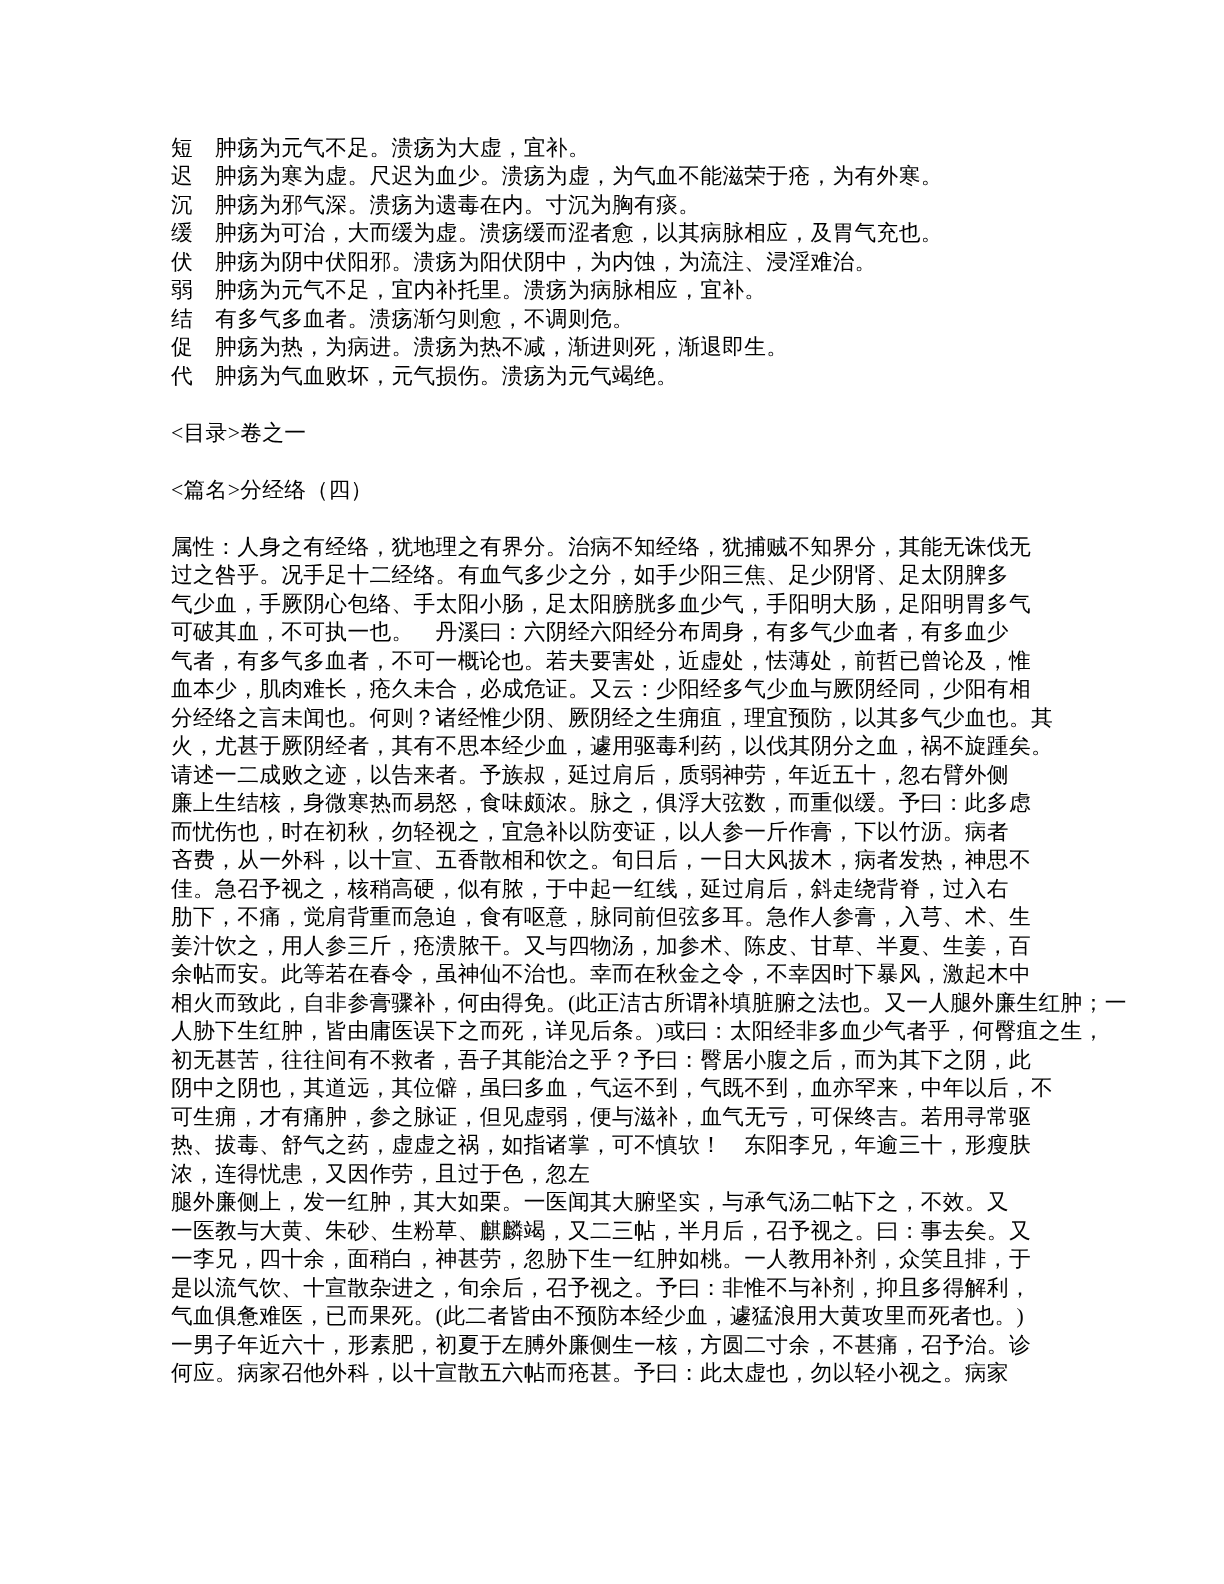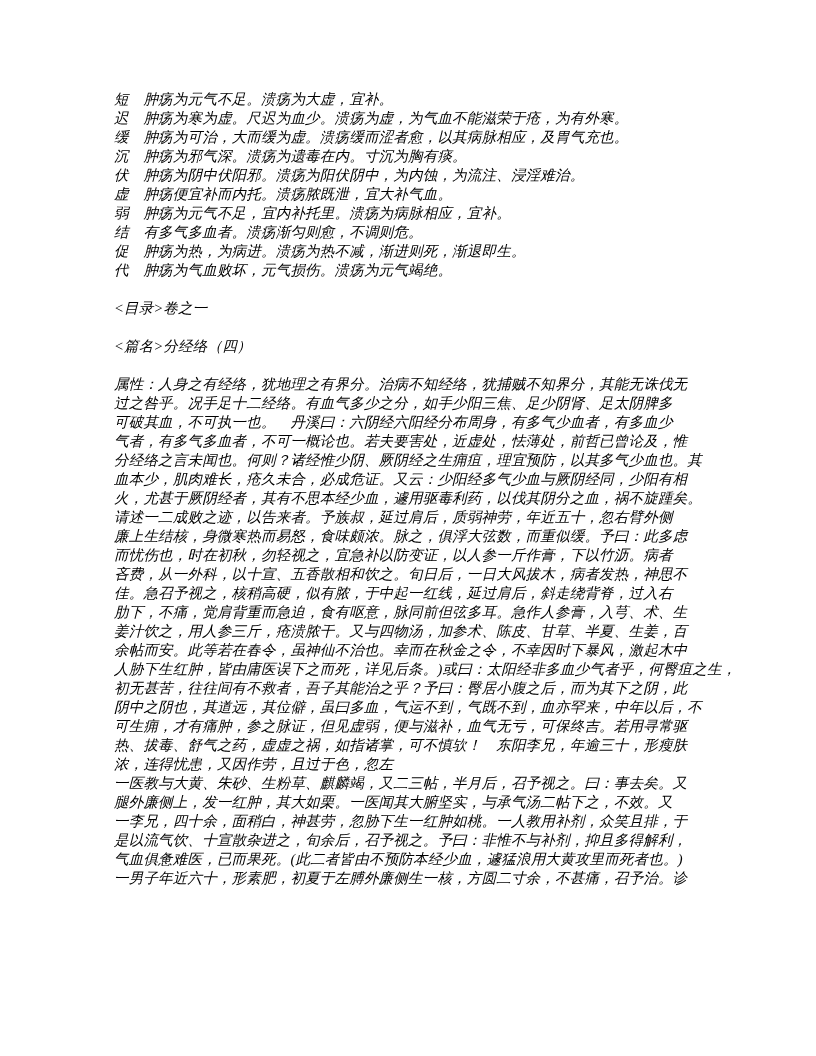--- a/index.html
+++ b/index.html
@@ -19,69 +19,70 @@
     top: 90px;
     left: 114px;
     font-size: 14.5px;
     line-height: 19px;
     letter-spacing: 0.2px;
   }
   .text-line {
     height: 19px;
     line-height: 19px;
     white-space: pre;
-    font-style: italic;
   }
   .gap { height: 19px; }
 </style>
 </head>
 <body>
 
 <div class="page">
   <div class="text-area">
     <div class="block">
         <div class="text-line">短　肿疡为元气不足。溃疡为大虚，宜补。</div>
         <div class="text-line">迟　肿疡为寒为虚。尺迟为血少。溃疡为虚，为气血不能滋荣于疮，为有外寒。</div>
+        <div class="text-line">沉　肿疡为邪气深。溃疡为遗毒在内。寸沉为胸有痰。</div>
         <div class="text-line">缓　肿疡为可治，大而缓为虚。溃疡缓而涩者愈，以其病脉相应，及胃气充也。</div>
-        <div class="text-line">沉　肿疡为邪气深。溃疡为遗毒在内。寸沉为胸有痰。</div>
         <div class="text-line">伏　肿疡为阴中伏阳邪。溃疡为阳伏阴中，为内蚀，为流注、浸淫难治。</div>
-        <div class="text-line">虚　肿疡便宜补而内托。溃疡脓既泄，宜大补气血。</div>
         <div class="text-line">弱　肿疡为元气不足，宜内补托里。溃疡为病脉相应，宜补。</div>
         <div class="text-line">结　有多气多血者。溃疡渐匀则愈，不调则危。</div>
         <div class="text-line">促　肿疡为热，为病进。溃疡为热不减，渐进则死，渐退即生。</div>
         <div class="text-line">代　肿疡为气血败坏，元气损伤。溃疡为元气竭绝。</div>
       </div>
     <div class="gap"></div>
     <div class="text-line">&lt;目录&gt;卷之一</div>
     <div class="gap"></div>
     <div class="text-line">&lt;篇名&gt;分经络（四）</div>
     <div class="gap"></div>
     <div class="block">
         <div class="text-line">属性：人身之有经络，犹地理之有界分。治病不知经络，犹捕贼不知界分，其能无诛伐无</div>
         <div class="text-line">过之咎乎。况手足十二经络。有血气多少之分，如手少阳三焦、足少阴肾、足太阴脾多</div>
+        <div class="text-line">气少血，手厥阴心包络、手太阳小肠，足太阳膀胱多血少气，手阳明大肠，足阳明胃多气</div>
         <div class="text-line">可破其血，不可执一也。　丹溪曰：六阴经六阳经分布周身，有多气少血者，有多血少</div>
         <div class="text-line">气者，有多气多血者，不可一概论也。若夫要害处，近虚处，怯薄处，前哲已曾论及，惟</div>
+        <div class="text-line">血本少，肌肉难长，疮久未合，必成危证。又云：少阳经多气少血与厥阴经同，少阳有相</div>
         <div class="text-line">分经络之言未闻也。何则？诸经惟少阴、厥阴经之生痈疽，理宜预防，以其多气少血也。其</div>
-        <div class="text-line">血本少，肌肉难长，疮久未合，必成危证。又云：少阳经多气少血与厥阴经同，少阳有相</div>
         <div class="text-line">火，尤甚于厥阴经者，其有不思本经少血，遽用驱毒利药，以伐其阴分之血，祸不旋踵矣。</div>
         <div class="text-line">请述一二成败之迹，以告来者。予族叔，延过肩后，质弱神劳，年近五十，忽右臂外侧</div>
         <div class="text-line">廉上生结核，身微寒热而易怒，食味颇浓。脉之，俱浮大弦数，而重似缓。予曰：此多虑</div>
         <div class="text-line">而忧伤也，时在初秋，勿轻视之，宜急补以防变证，以人参一斤作膏，下以竹沥。病者</div>
         <div class="text-line">吝费，从一外科，以十宣、五香散相和饮之。旬日后，一日大风拔木，病者发热，神思不</div>
         <div class="text-line">佳。急召予视之，核稍高硬，似有脓，于中起一红线，延过肩后，斜走绕背脊，过入右</div>
         <div class="text-line">肋下，不痛，觉肩背重而急迫，食有呕意，脉同前但弦多耳。急作人参膏，入芎、术、生</div>
         <div class="text-line">姜汁饮之，用人参三斤，疮溃脓干。又与四物汤，加参术、陈皮、甘草、半夏、生姜，百</div>
         <div class="text-line">余帖而安。此等若在春令，虽神仙不治也。幸而在秋金之令，不幸因时下暴风，激起木中</div>
+        <div class="text-line">相火而致此，自非参膏骤补，何由得免。(此正洁古所谓补填脏腑之法也。又一人腿外廉生红肿；一</div>
         <div class="text-line">人胁下生红肿，皆由庸医误下之而死，详见后条。)或曰：太阳经非多血少气者乎，何臀疽之生，</div>
         <div class="text-line">初无甚苦，往往间有不救者，吾子其能治之乎？予曰：臀居小腹之后，而为其下之阴，此</div>
         <div class="text-line">阴中之阴也，其道远，其位僻，虽曰多血，气运不到，气既不到，血亦罕来，中年以后，不</div>
         <div class="text-line">可生痈，才有痛肿，参之脉证，但见虚弱，便与滋补，血气无亏，可保终吉。若用寻常驱</div>
         <div class="text-line">热、拔毒、舒气之药，虚虚之祸，如指诸掌，可不慎欤！　东阳李兄，年逾三十，形瘦肤</div>
         <div class="text-line">浓，连得忧患，又因作劳，且过于色，忽左</div>
+        <div class="text-line">腿外廉侧上，发一红肿，其大如栗。一医闻其大腑坚实，与承气汤二帖下之，不效。又</div>
         <div class="text-line">一医教与大黄、朱砂、生粉草、麒麟竭，又二三帖，半月后，召予视之。曰：事去矣。又</div>
-        <div class="text-line">腿外廉侧上，发一红肿，其大如栗。一医闻其大腑坚实，与承气汤二帖下之，不效。又</div>
         <div class="text-line">一李兄，四十余，面稍白，神甚劳，忽胁下生一红肿如桃。一人教用补剂，众笑且排，于</div>
         <div class="text-line">是以流气饮、十宣散杂进之，旬余后，召予视之。予曰：非惟不与补剂，抑且多得解利，</div>
         <div class="text-line">气血俱惫难医，已而果死。(此二者皆由不预防本经少血，遽猛浪用大黄攻里而死者也。)</div>
         <div class="text-line">一男子年近六十，形素肥，初夏于左膊外廉侧生一核，方圆二寸余，不甚痛，召予治。诊</div>
+        <div class="text-line">何应。病家召他外科，以十宣散五六帖而疮甚。予曰：此太虚也，勿以轻小视之。病家</div>
       </div>
   </div>
 </div>
 
 </body></html>

